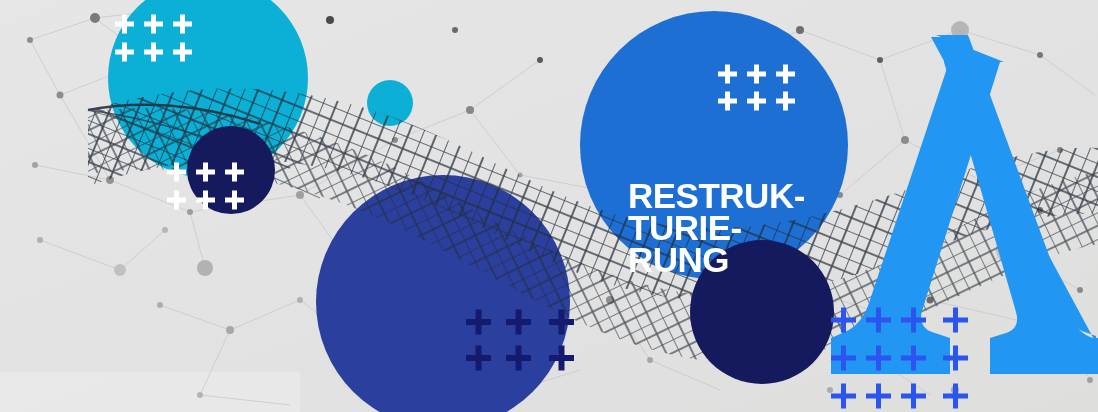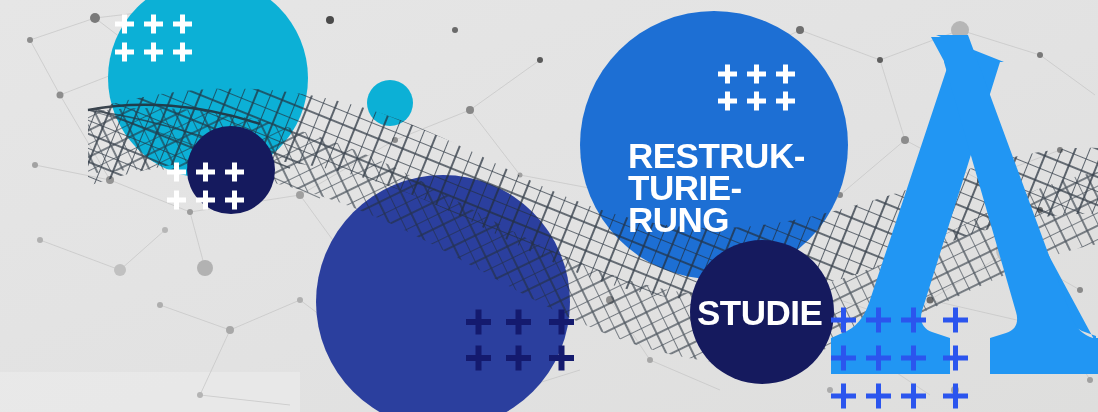--- a/index.html
+++ b/index.html
@@ -21,20 +21,21 @@
   }
   .circle-label{
     position:absolute;
     color:#ffffff;
     font-family:"Liberation Sans", sans-serif;
     font-weight:bold;
     letter-spacing:-0.5px;
     line-height:0.98;
     white-space:pre-line;
     pointer-events:none;
+    margin-top:40px;
   }
   #label-transformation{
     left:372px; top:250px;
     font-size:35px;
     line-height:31px;
   }
   #label-restrukturierung{
     left:628px; top:140px;
     font-size:35px;
     line-height:32px;
@@ -404,15 +405,14 @@
           <rect x="953" y="383.5" width="5" height="25"></rect>
         </g>
     </g>
   </svg>
 
 
   <div id="label-restrukturierung" class="circle-label">RESTRUK-
 TURIE-
 RUNG</div>
 
-  <div id="label-studie" class="circle-label">STUDIE</div>
 
 </div>
 
 </body></html>

